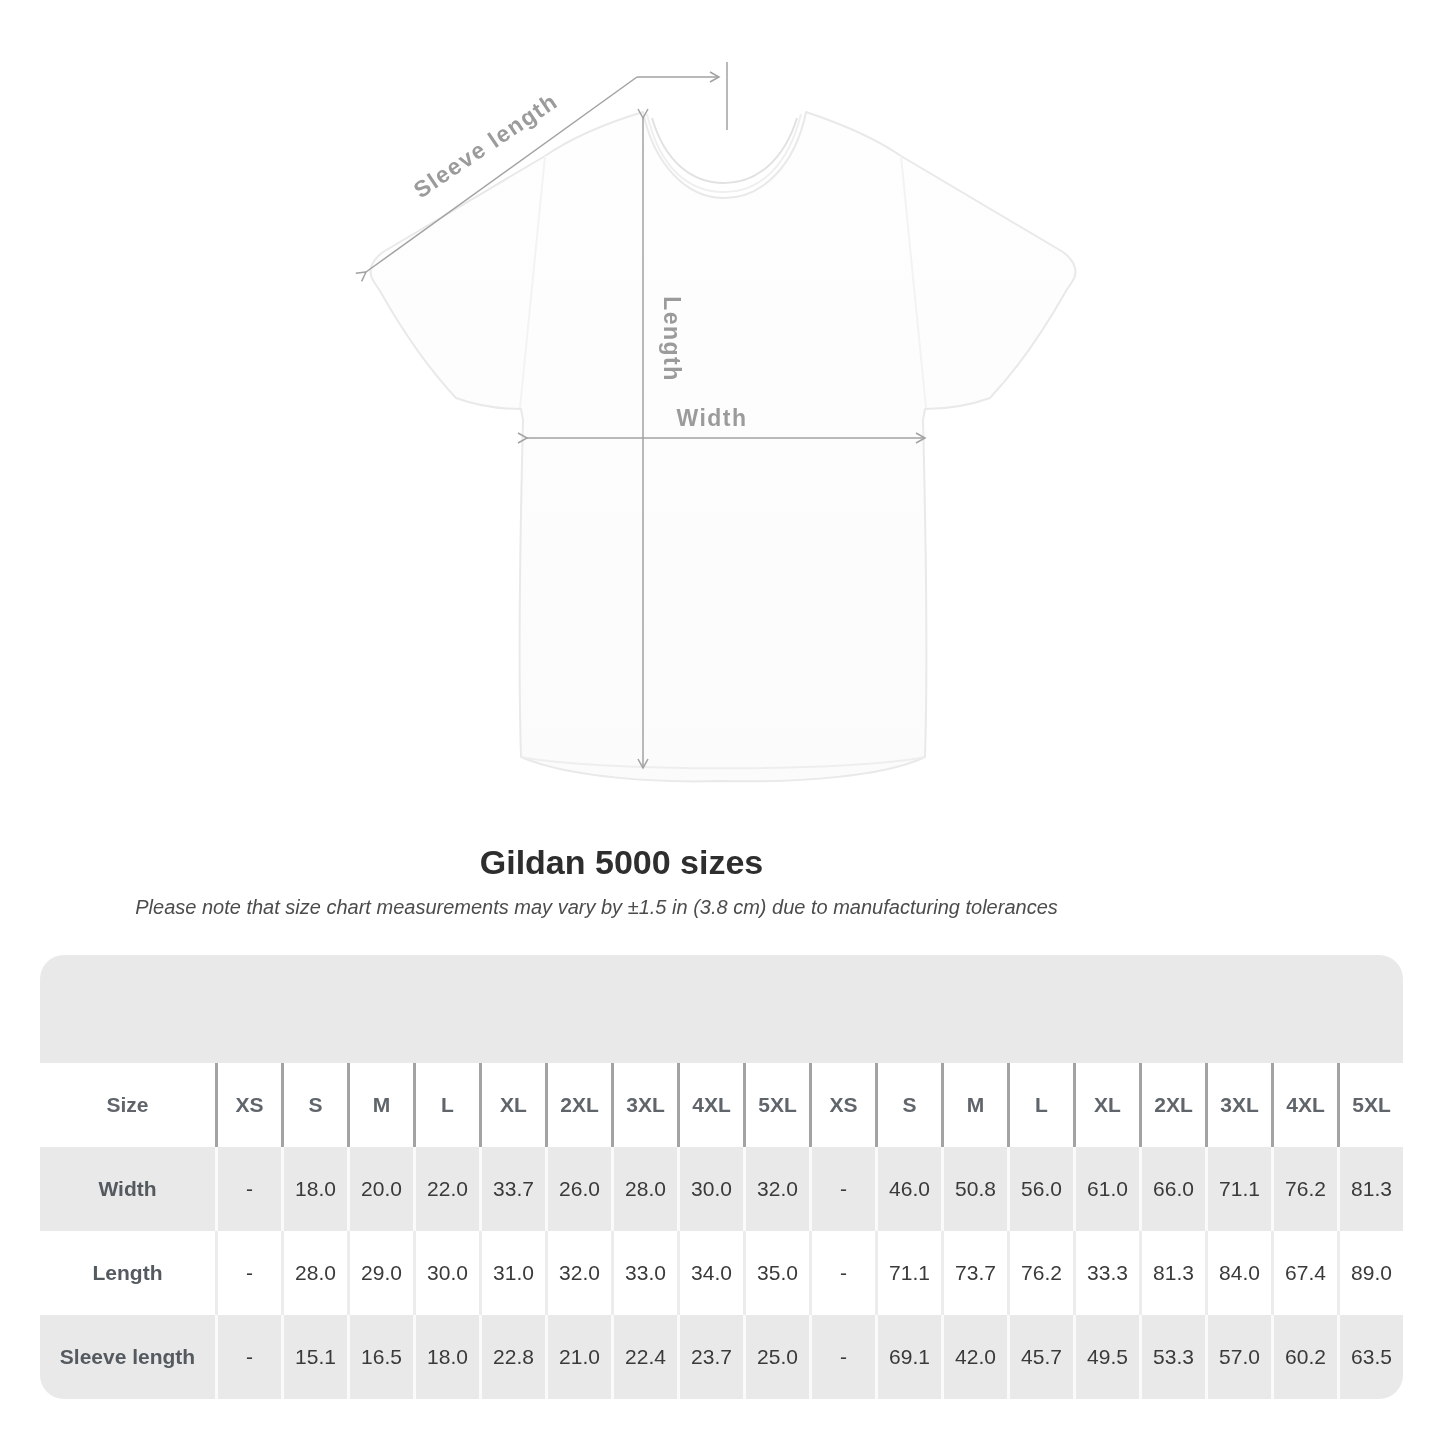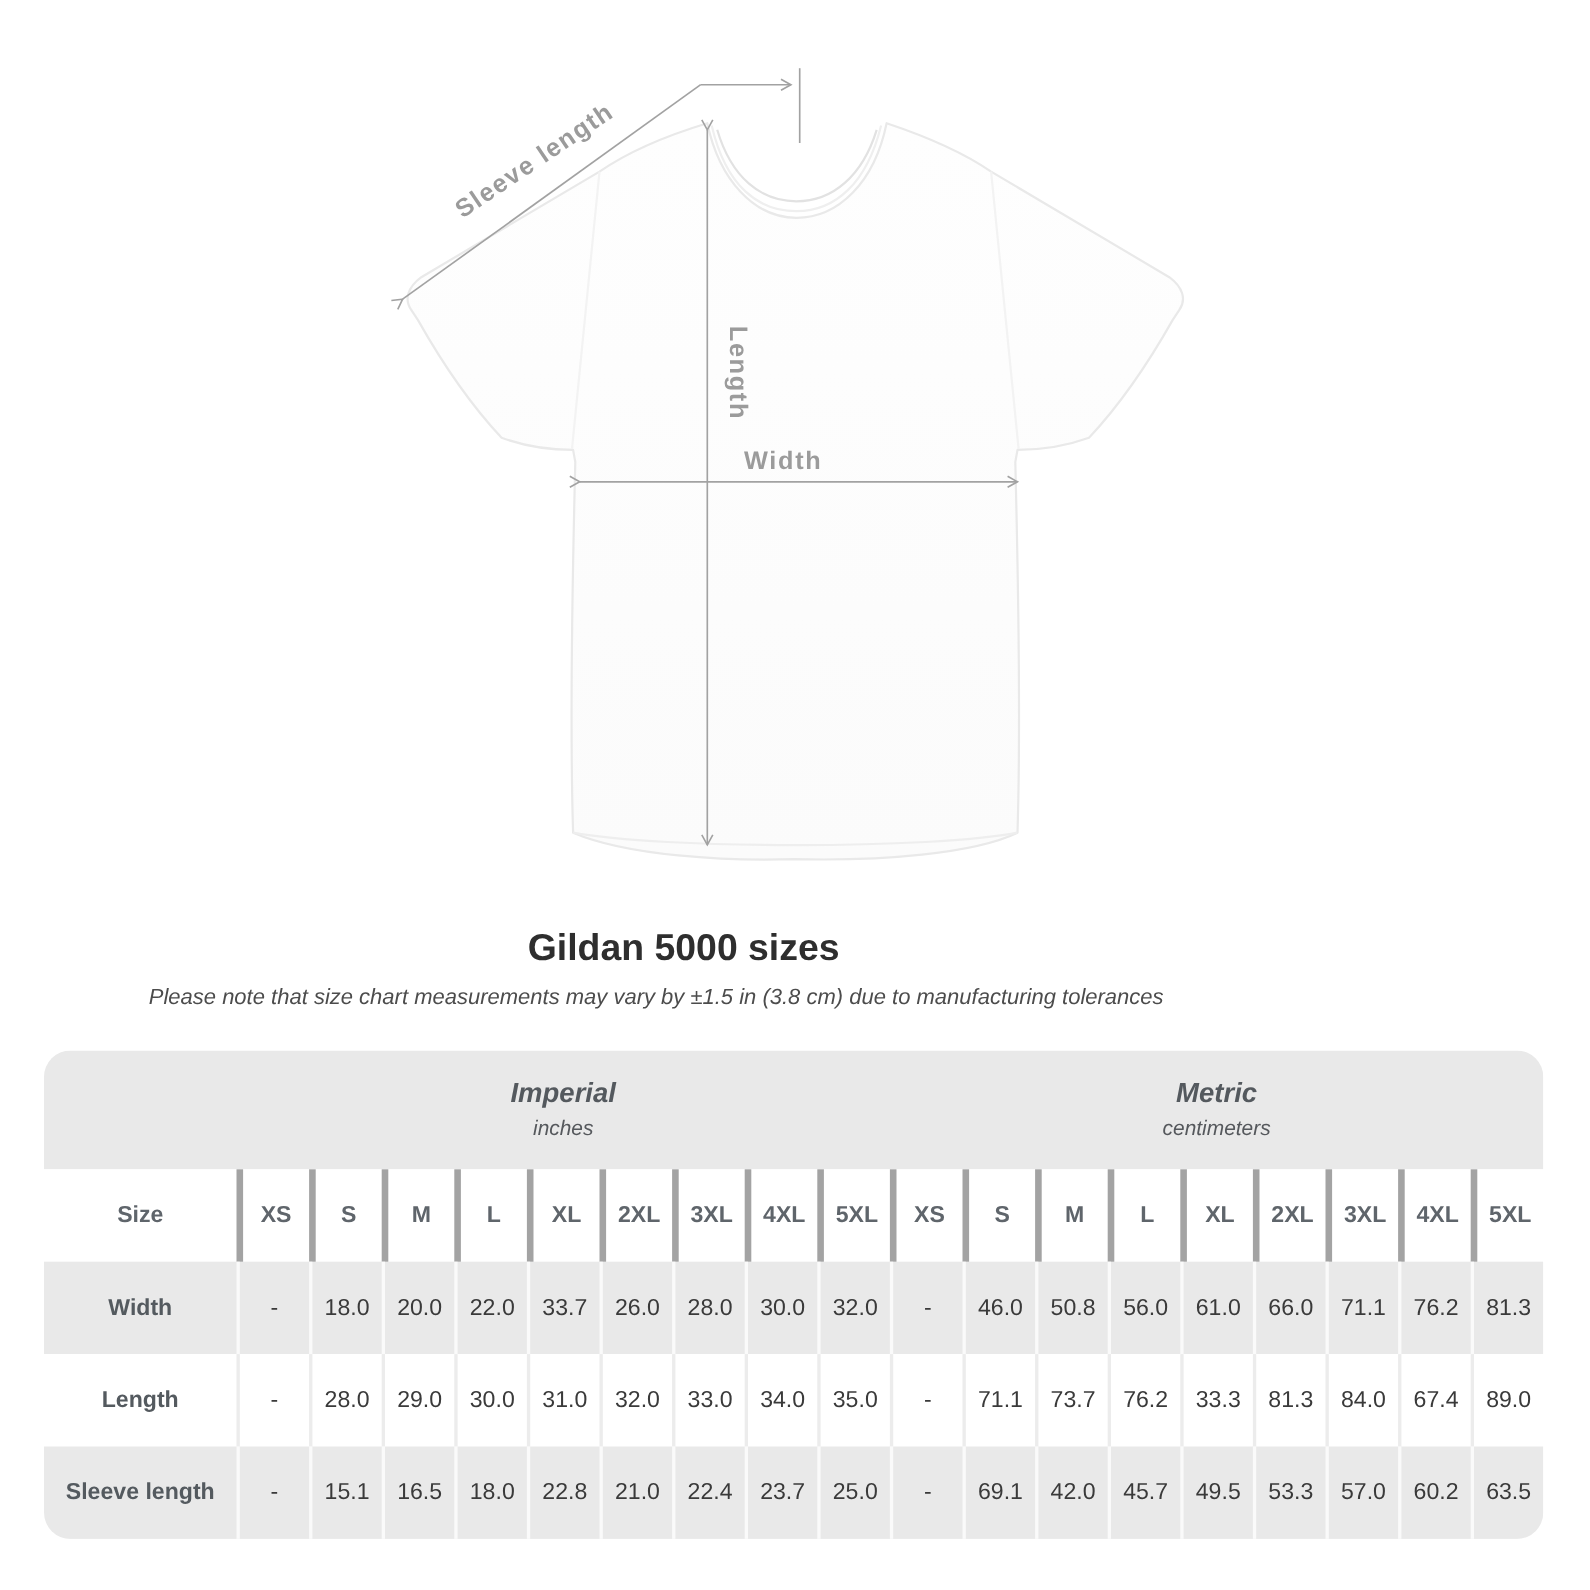--- a/index.html
+++ b/index.html
@@ -26,21 +26,21 @@
   .grp.metric{grid-column:11 / span 9;}
   .gtitle{font-size:25px;font-weight:bold;font-style:italic;color:#54595e;}
   .gunit{font-size:19px;font-style:italic;color:#55585c;}
 
   .hrow{height:84px;background:#ffffff;}
   .trow{height:84px;}
   .trow.gry{background:#e9e9e9;}
   .trow.wht{background:#ffffff;}
 
   .cell{display:flex;align-items:center;justify-content:center;}
-  .hrow>.cell{border-left:6px solid #a3a3a3;}
+  .hrow>.cell{border-left:3px solid #a3a3a3;}
   .trow.wht>.cell{border-left:3px solid #ececec;}
   .trow.gry>.cell{border-left:3px solid #fafafa;}
   .hrow>.cell:first-child,.trow>.cell:first-child{border-left:none;text-align:center;}
 
   .head{font-size:21px;font-weight:bold;color:#5f656b;}
   .rlabel{font-size:21px;font-weight:bold;color:#545a5f;}
   .val{font-size:21px;color:#3a3a3a;}
 </style>
 </head>
 <body>
@@ -101,28 +101,20 @@
   <line x1="527" y1="438" x2="925" y2="438" stroke="#a2a2a2" stroke-width="1.5" marker-start="url(#arw)" marker-end="url(#arw)"></line>
   <text class="dim-label" x="712" y="426" font-size="23" fill="#9b9b9b" text-anchor="middle">Width</text>
 </svg>
 
 <div class="title">Gildan 5000 sizes</div>
 <div class="subtitle">Please note that size chart measurements may vary by ±1.5 in (3.8 cm) due to manufacturing tolerances</div>
 
 <div class="size-table">
 
   <div class="band">
-    <div class="grp imperial">
-      <div class="gtitle">Imperial</div>
-      <div class="gunit">inches</div>
-    </div>
-    <div class="grp metric">
-      <div class="gtitle">Metric</div>
-      <div class="gunit">centimeters</div>
-    </div>
   </div>
 
   <div class="hrow">
     <div class="cell head">Size</div>
 
   <div class="cell head">XS</div>
       <div class="cell head">S</div>
       <div class="cell head">M</div>
       <div class="cell head">L</div>
       <div class="cell head">XL</div>

